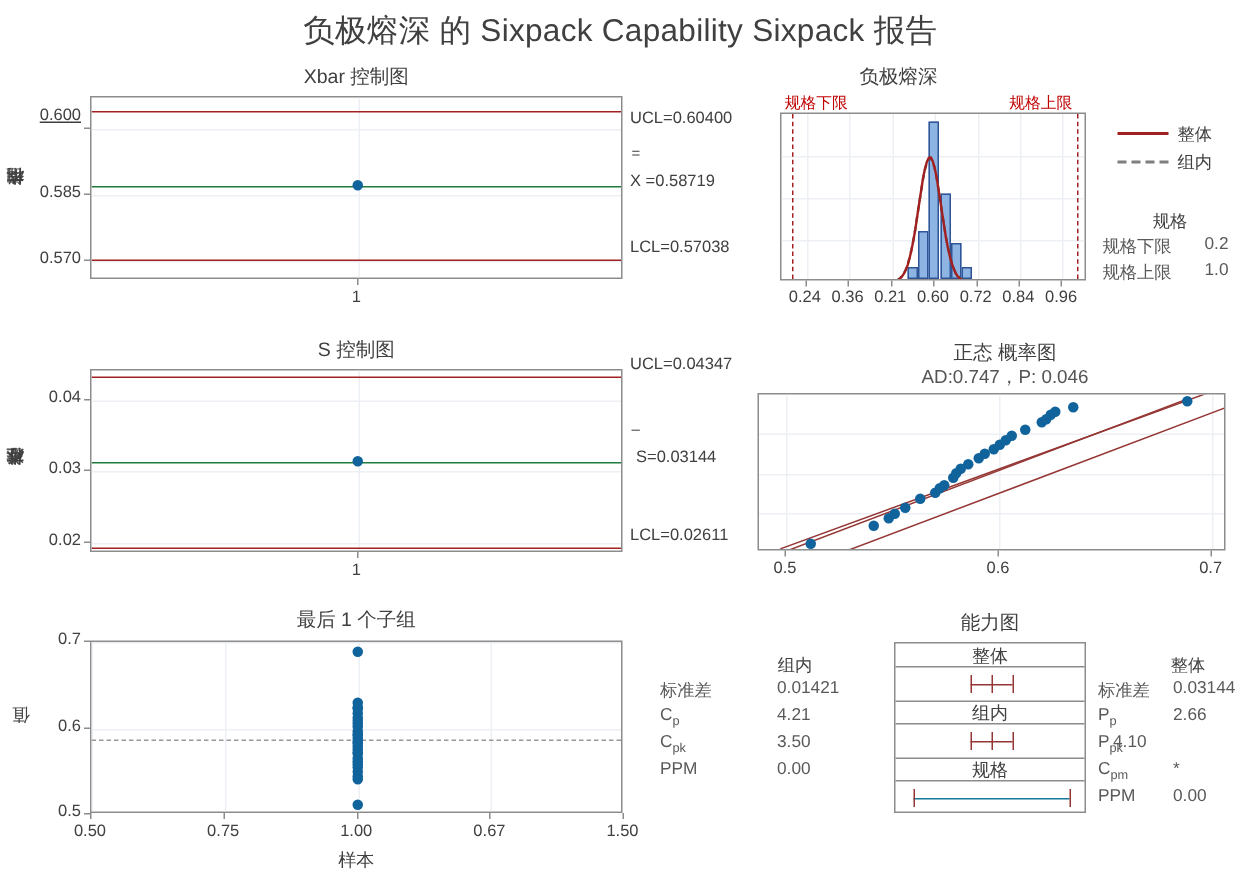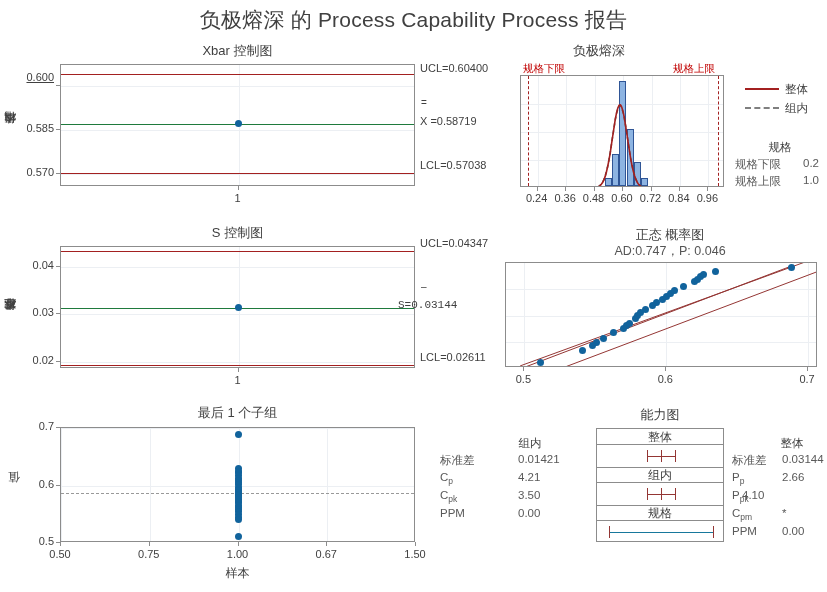--- a/index.html
+++ b/index.html
@@ -63,21 +63,21 @@
   .stat-head{position:absolute;font-size:11.5px;color:#404040;white-space:nowrap;text-align:center;}
   sub{font-size:8.5px;}
   .ovbar{position:absolute;height:0;border-top:1.2px solid #943634;}
   .ovtick{position:absolute;width:0;border-left:1.2px solid #943634;}
   .specbar{position:absolute;height:0;border-top:1.2px solid #17789c;}
   .spectick{position:absolute;width:0;border-left:1.2px solid #943634;}
 </style>
 </head>
 <body>
 
-<div id="report-title">负极熔深 的 Process Capability Process 报告</div>
+<div id="report-title">负极熔深 的 Sixpack Capability Sixpack 报告</div>
 
 <div class="panel-title" style="left:60px;top:42px;width:355px;">Xbar 控制图</div>
 <div class="axis-name vert" style="left:2px;top:88px;height:90px;width:14px;">样本均值</div>
 <div class="plotbox" id="xbar-plot" style="left:60px;top:64px;width:355px;height:122px;">
     <div class="gridh" style="top:21.1px;"></div>
     <div class="gridh" style="top:64.9px;"></div>
     <div class="gridh" style="top:108.8px;"></div>
     <div class="gridv" style="left:177.5px;"></div>
     <div class="hline" style="top:9.4px;border-color:#a32020;"></div>
     <div class="hline" style="top:107.7px;border-color:#a32020;"></div>
@@ -86,21 +86,21 @@
   </div>
 <div id="xbar-annot">
     <div class="tick right" style="left:18px;top:71px;width:36px;text-decoration:underline;">0.600</div>
     <div class="tickmark" style="left:56px;top:85.1px;"></div>
     <div class="tick right" style="left:18px;top:121.9px;width:36px;">0.585</div>
     <div class="tickmark" style="left:56px;top:128.9px;"></div>
     <div class="tick right" style="left:18px;top:165.8px;width:36px;">0.570</div>
     <div class="tickmark" style="left:56px;top:172.8px;"></div>
     <div class="tick" style="left:227.5px;top:192px;width:20px;text-align:center;">1</div>
     <div class="tickmarkv" style="left:237.5px;top:186px;"></div>
-    <div class="limlabel" style="left:420px;top:62px;text-align:right;">UCL=0.60400</div>
+    <div class="limlabel" style="left:420px;top:73px;text-align:right;">UCL=0.60400</div>
     <div class="limlabel" style="left:420px;top:158.7px;">LCL=0.57038</div>
     <div class="limlabel" style="left:421px;top:98.5px;font-size:10px;line-height:8px;">=</div>
     <div class="limlabel" style="left:420px;top:114.5px;">X =0.58719</div>
   </div>
 
 <div class="panel-title" style="left:60px;top:224px;width:355px;">S 控制图</div>
 <div class="axis-name vert" style="left:2px;top:270px;height:100px;width:14px;">样本标准差</div>
 <div class="plotbox" id="s-plot" style="left:60px;top:246px;width:355px;height:122px;">
     <div class="gridh" style="top:19.9px;"></div>
     <div class="gridh" style="top:67.4px;"></div>
@@ -116,21 +116,21 @@
     <div class="tickmark" style="left:56px;top:265.9px;"></div>
     <div class="tick right" style="left:18px;top:306.4px;width:36px;">0.03</div>
     <div class="tickmark" style="left:56px;top:313.4px;"></div>
     <div class="tick right" style="left:18px;top:353.9px;width:36px;">0.02</div>
     <div class="tickmark" style="left:56px;top:360.9px;"></div>
     <div class="tick" style="left:227.5px;top:374px;width:20px;text-align:center;">1</div>
     <div class="tickmarkv" style="left:237.5px;top:368px;"></div>
     <div class="limlabel" style="left:420px;top:236.5px;">UCL=0.04347</div>
     <div class="limlabel" style="left:420px;top:350.6px;">LCL=0.02611</div>
     <div class="limlabel" style="left:421px;top:282.6px;font-size:10px;line-height:8px;">–</div>
-    <div class="limlabel" style="left:398px;top:298.6px;font-family:Liberation Mono, monospace;">S=0.03144</div>
+    <div class="limlabel" style="left:424px;top:298.6px;">S=0.03144</div>
   </div>
 
 <div class="panel-title" style="left:60px;top:404px;width:355px;">最后 1 个子组</div>
 <div class="axis-name vert" style="left:6px;top:480px;height:24px;width:14px;">值</div>
 <div class="plotbox" id="sub-plot" style="left:60px;top:427px;width:355px;height:115px;">
     <div class="gridv" style="left:0.0px;"></div>
     <div class="gridv" style="left:88.8px;"></div>
     <div class="gridv" style="left:177.5px;"></div>
     <div class="gridv" style="left:266.3px;"></div>
     <div class="gridh" style="top:0.0px;"></div>
@@ -208,21 +208,21 @@
     </svg>
     <div class="specline" style="left:7.1px;"></div>
     <div class="specline" style="left:196.9px;"></div>
   </div>
 <div id="hist-annot">
     <div class="tickmarkv" style="left:536.6px;top:187px;"></div>
     <div class="tick" style="left:520.6px;top:192px;width:32px;text-align:center;">0.24</div>
     <div class="tickmarkv" style="left:565.1px;top:187px;"></div>
     <div class="tick" style="left:549.1px;top:192px;width:32px;text-align:center;">0.36</div>
     <div class="tickmarkv" style="left:593.5px;top:187px;"></div>
-    <div class="tick" style="left:577.5px;top:192px;width:32px;text-align:center;">0.48</div>
+    <div class="tick" style="left:577.5px;top:192px;width:32px;text-align:center;">0.21</div>
     <div class="tickmarkv" style="left:622.0px;top:187px;"></div>
     <div class="tick" style="left:606.0px;top:192px;width:32px;text-align:center;">0.60</div>
     <div class="tickmarkv" style="left:650.5px;top:187px;"></div>
     <div class="tick" style="left:634.5px;top:192px;width:32px;text-align:center;">0.72</div>
     <div class="tickmarkv" style="left:678.9px;top:187px;"></div>
     <div class="tick" style="left:662.9px;top:192px;width:32px;text-align:center;">0.84</div>
     <div class="tickmarkv" style="left:707.4px;top:187px;"></div>
     <div class="tick" style="left:691.4px;top:192px;width:32px;text-align:center;">0.96</div>
     <div class="speclabel" style="left:523.1px;top:62px;">规格下限</div>
     <div class="speclabel" style="left:672.9px;top:62px;">规格上限</div>

